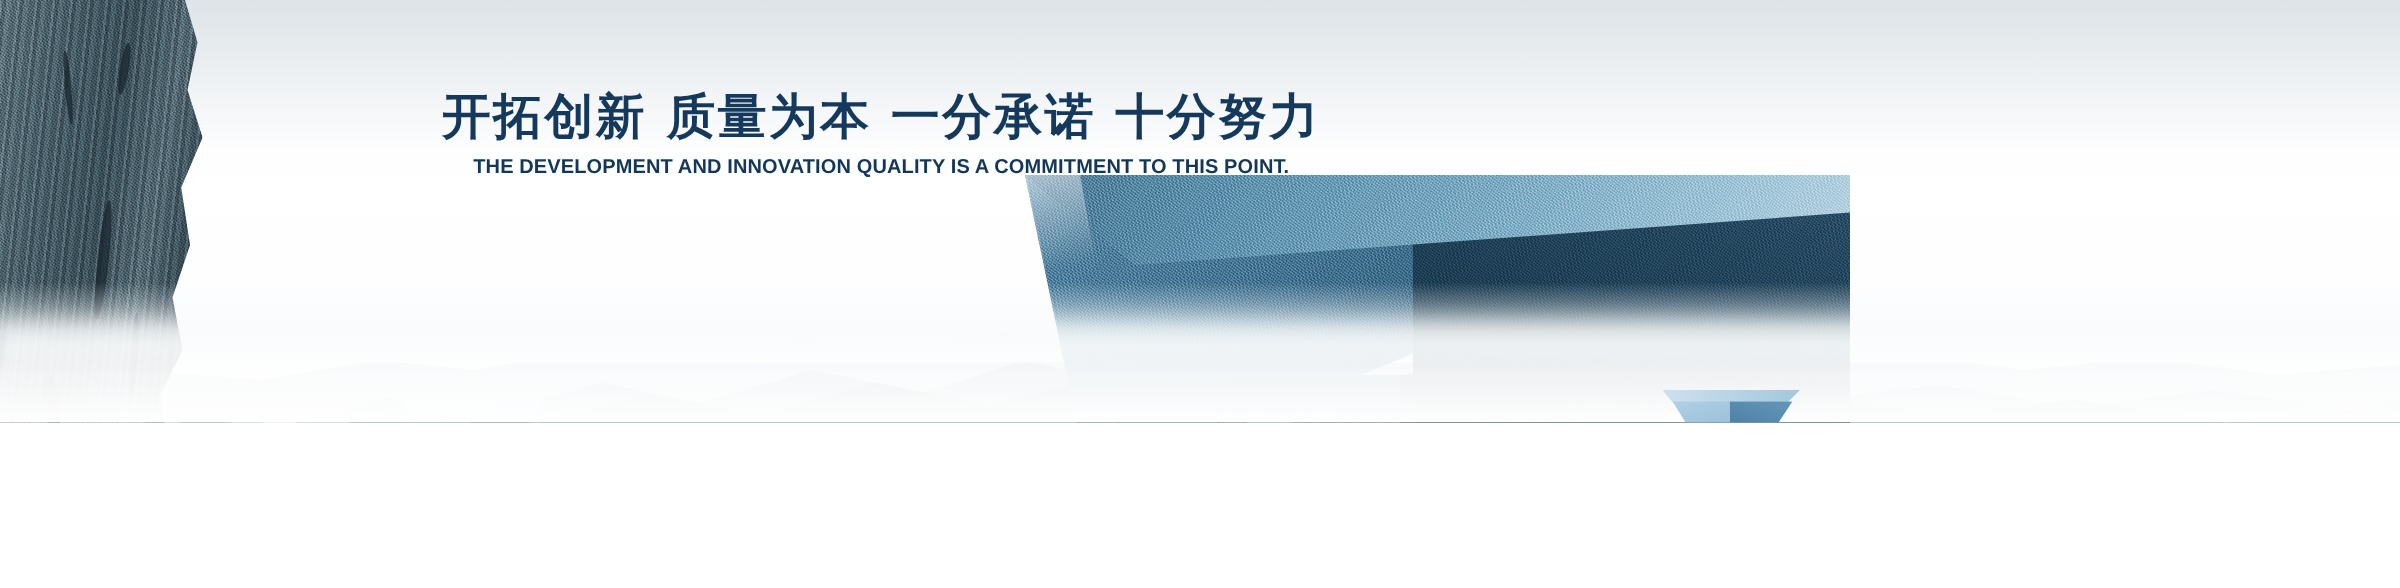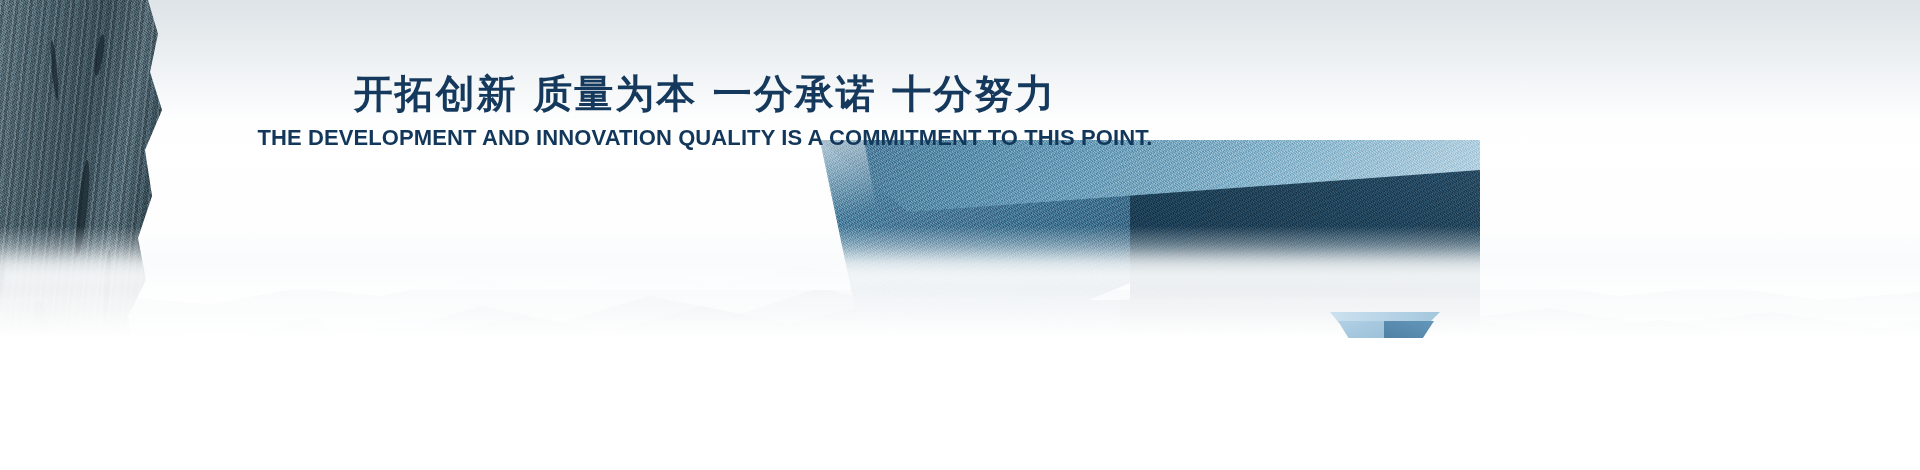--- a/index.html
+++ b/index.html
@@ -107,21 +107,21 @@
     filter:blur(5px);}
 
   
   #text-block{position:absolute;left:0;top:72px;width:1410px;text-align:center;z-index:30;}
   #headline{
     font-size:39px;font-weight:700;letter-spacing:2px;color:#14395c;
     line-height:1.12;margin:0;white-space:nowrap;
     font-family:"DejaVu Sans","Liberation Sans",sans-serif;
   }
   #subhead{
-    margin:9px 0 0 0;font-size:22px;font-weight:700;letter-spacing:.1px;
+    margin:9px 0 0 0;font-size:16px;font-weight:700;letter-spacing:.1px;
     color:#12375a;white-space:nowrap;
     font-family:"Liberation Sans","DejaVu Sans",sans-serif;
   }
 </style>
 </head>
 <body>
 
 <div id="banner">
 
   <div class="haze" id="haze-top"></div>

